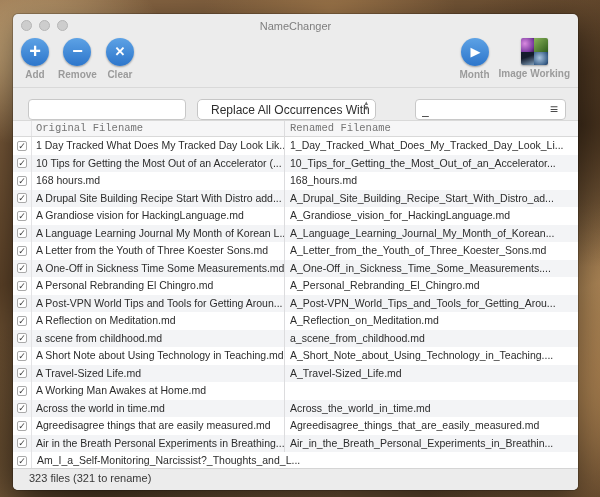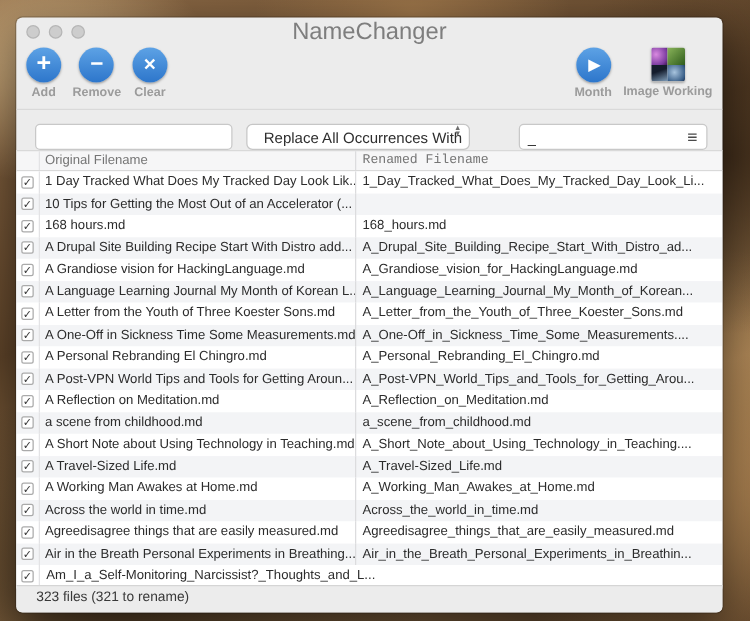--- a/index.html
+++ b/index.html
@@ -18,21 +18,21 @@
   .window {
     position:absolute; left:13px; top:14px; width:565px; height:476px;
     background:#ececec; border-radius:5px; overflow:hidden;
     box-shadow:0 12px 32px rgba(0,0,0,.5), 0 0 0 1px rgba(0,0,0,.18);
   }
   
   .titlebar { position:absolute; top:0; left:0; right:0; height:22px; }
   .lights { position:absolute; left:8px; top:6px; display:flex; gap:7px; }
   .light { width:11px; height:11px; border-radius:50%; background:#cdcdcd; border:1px solid #b6b6b6; }
   .title { position:absolute; left:0; right:0; top:0; height:22px; line-height:24px;
-           text-align:center; font-size:19px; color:#7e7e7e; }
+           text-align:center; font-size:11px; color:#7e7e7e; }
   
   .toolbar { position:absolute; top:20px; left:0; right:0; height:54px;
              display:flex; align-items:flex-start; padding:4px 8px 0 8px;
              border-bottom:1px solid #d9d9d9; }
   .tool { display:flex; flex-direction:column; align-items:center; margin-right:9px; }
   .tool-label { margin-top:3px; font-size:10px; color:#9b9b9b; white-space:nowrap;font-weight:bold; }
   .circle-btn {
     width:28px; height:28px; border-radius:50%;
     background:linear-gradient(#5da2e5, #2d76cb);
     box-shadow:0 1px 2px rgba(0,0,0,.35);
@@ -66,21 +66,21 @@
                   background:#fff; border:1px solid #c8c8c8; border-radius:4px; }
   .replace-field { position:absolute; left:0; top:0; width:100%; height:100%; border:none;
                    background:transparent; font-size:12px; color:#2e2e2e; padding:0 24px 0 6px;
                    font-family:"Liberation Sans", sans-serif; outline:none; }
   .menu-icon { position:absolute; right:7px; top:0; line-height:19px; font-size:14px; color:#4a4a4a; }
   
   .table-header { position:absolute; top:106px; left:0; right:0; height:17px;
                   background:#f6f6f7; border-top:1px solid #d9d9d9; border-bottom:1px solid #d9d9d9;
                   display:flex; font-size:10.5px; color:#757575; }
   .hc-check { flex:0 0 19px; border-right:1px solid #e3e3e5; }
-  .hc-orig { flex:0 0 253px; border-right:1px solid #dcdcde; padding-left:4px; line-height:15px; }
+  .hc-orig { flex:0 0 253px; border-right:1px solid #dcdcde; padding-left:4px; line-height:15px;font-family:Liberation Mono, monospace; }
   .hc-renamed { flex:1; padding-left:5px; line-height:15px;font-family:Liberation Mono, monospace; }
   .table-body { position:absolute; top:123px; left:0; right:0; bottom:19px;
                 background:#f3f4f6; overflow:hidden; }
   .row { display:flex; height:17.5px; font-size:10.5px; color:#2c2c2c; background:#fff; }
   .row.even { background:#f3f4f6; }
   .cell-check { flex:0 0 19px; border-right:1px solid #e3e3e5;
                 display:flex; align-items:center; justify-content:center; }
   .checkbox { width:10px; height:10px; background:#fff; border:1px solid #aaa; border-radius:2px;
               font-size:9px; line-height:9px; text-align:center; color:#3c3c3c; }
   .cell-orig { flex:0 0 253px; border-right:1px solid #dcdcde; padding-left:4px;
@@ -170,20 +170,21 @@
       <span class="checkbox">✓</span>
     </div>
     <div class="cell-orig">1 Day Tracked What Does My Tracked Day Look Lik...</div>
     <div class="cell-renamed">1_Day_Tracked_What_Does_My_Tracked_Day_Look_Li...</div>
   </div>
         <div class="row even">
     <div class="cell-check">
       <span class="checkbox">✓</span>
     </div>
     <div class="cell-orig">10 Tips for Getting the Most Out of an Accelerator (...</div>
+    <div class="cell-renamed">10_Tips_for_Getting_the_Most_Out_of_an_Accelerator...</div>
   </div>
         <div class="row">
     <div class="cell-check">
       <span class="checkbox">✓</span>
     </div>
     <div class="cell-orig">168 hours.md</div>
     <div class="cell-renamed">168_hours.md</div>
   </div>
         <div class="row even">
     <div class="cell-check">
@@ -260,21 +261,20 @@
       <span class="checkbox">✓</span>
     </div>
     <div class="cell-orig">A Travel-Sized Life.md</div>
     <div class="cell-renamed">A_Travel-Sized_Life.md</div>
   </div>
         <div class="row">
     <div class="cell-check">
       <span class="checkbox">✓</span>
     </div>
     <div class="cell-orig">A Working Man Awakes at Home.md</div>
-    <div class="cell-renamed">A_Working_Man_Awakes_at_Home.md</div>
   </div>
         <div class="row even">
     <div class="cell-check">
       <span class="checkbox">✓</span>
     </div>
     <div class="cell-orig">Across the world in time.md</div>
     <div class="cell-renamed">Across_the_world_in_time.md</div>
   </div>
         <div class="row">
     <div class="cell-check">

